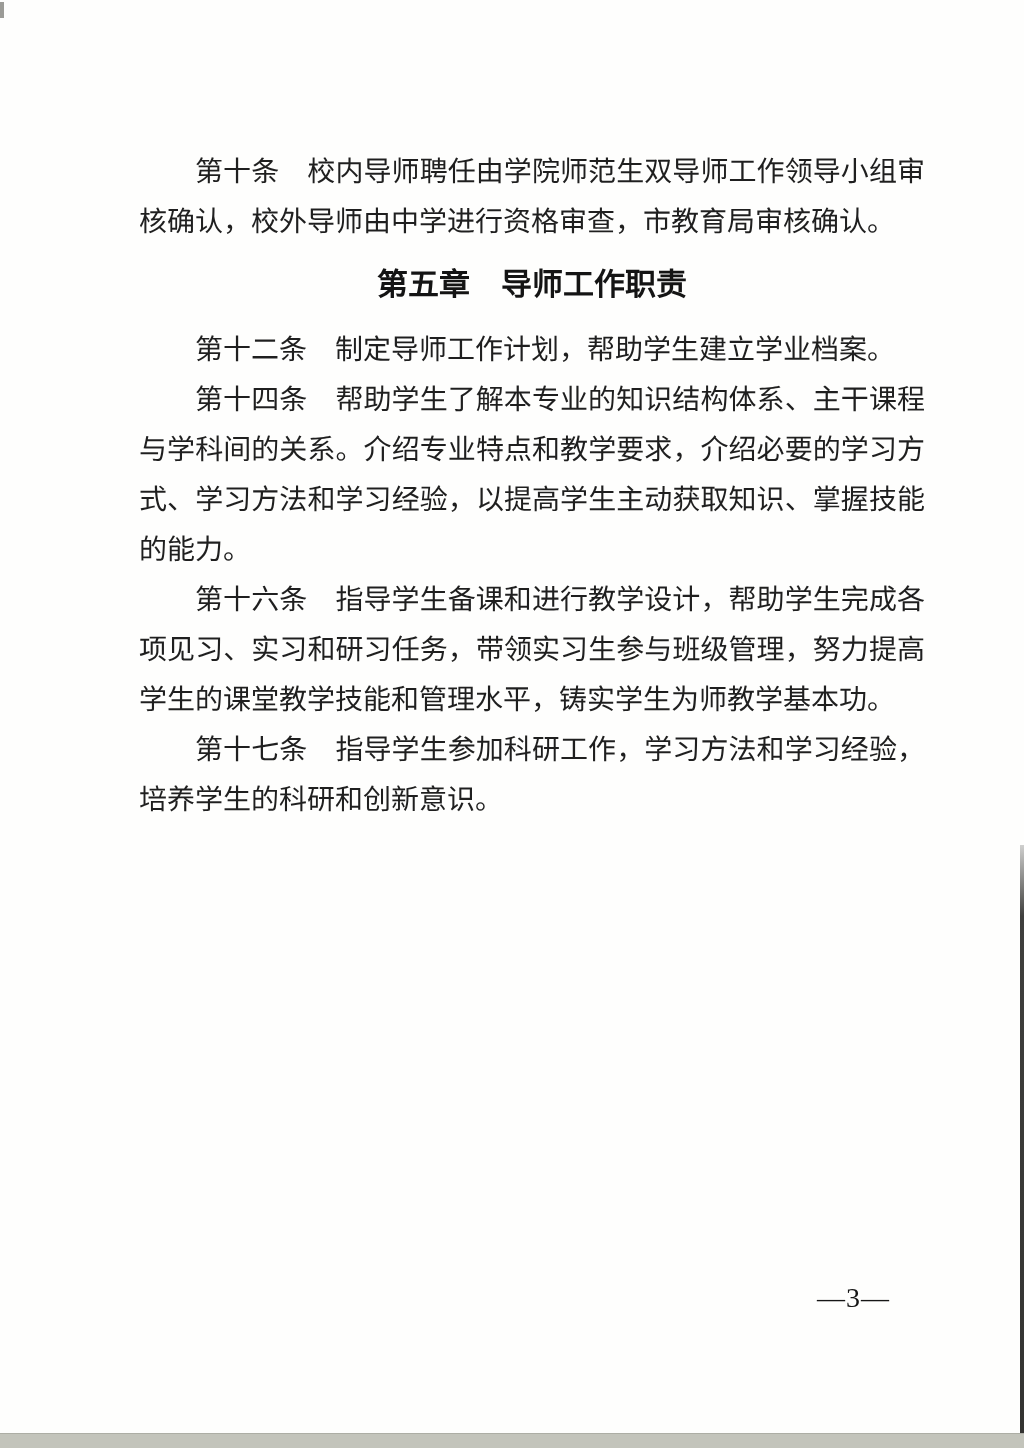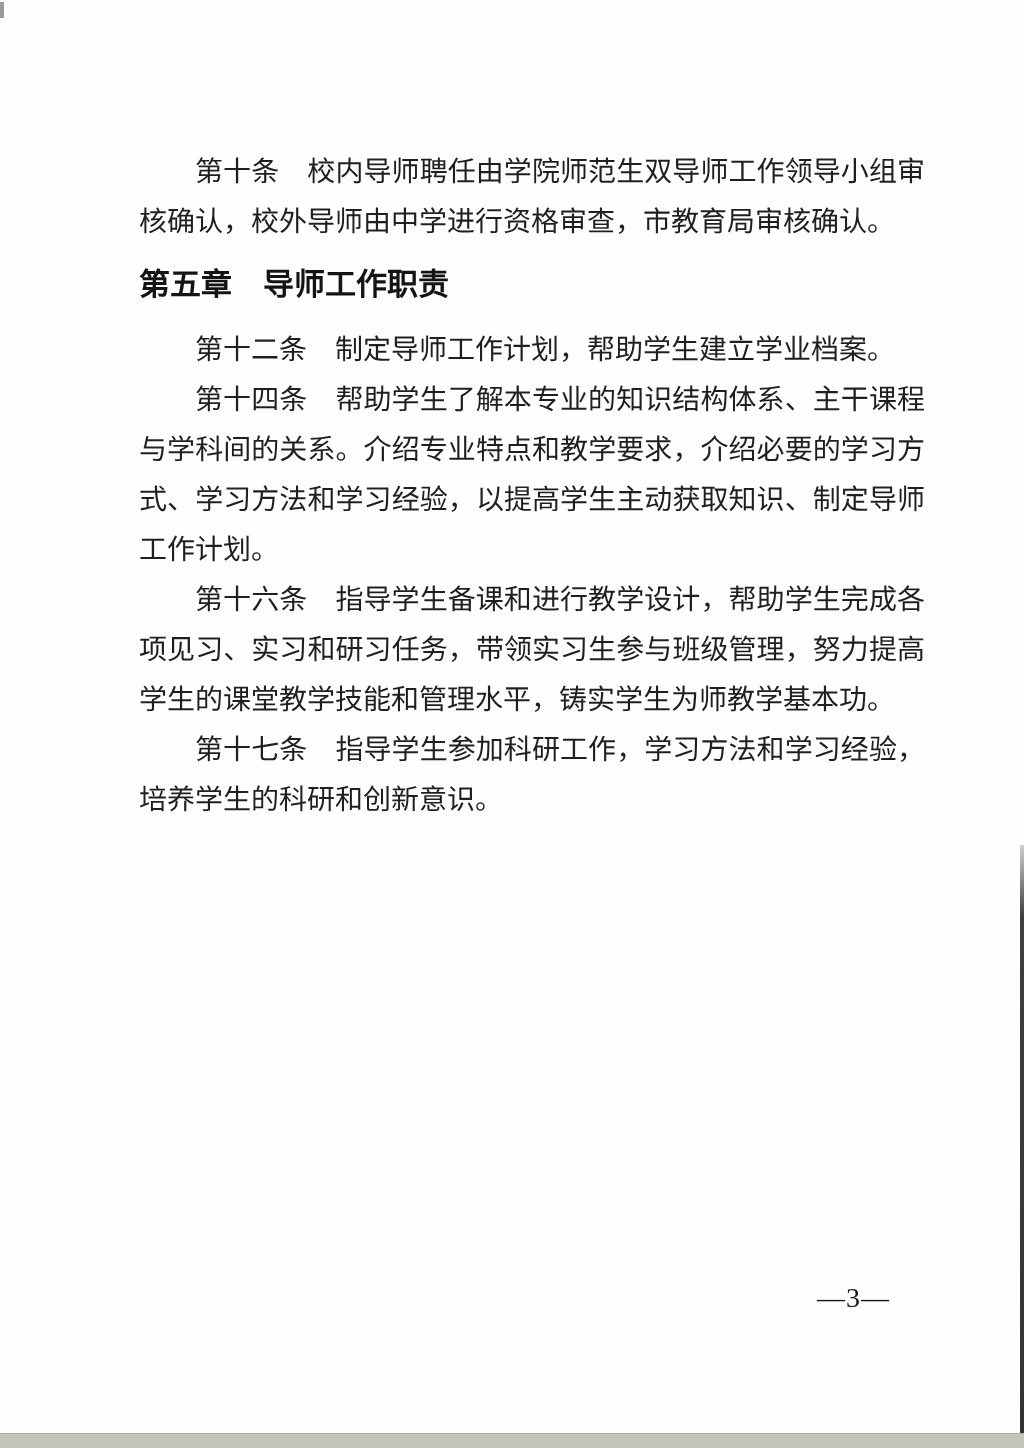--- a/index.html
+++ b/index.html
@@ -31,20 +31,21 @@
     text-align: justify;
     text-indent: 2em;
     letter-spacing: 0;
     word-break: break-all;
   }
   .chapter {
     margin: 12px 0 14px 0;
     font-size: 31px;
     line-height: 52px;
     font-weight: 700;
+    text-align: center;
     text-indent: 0;
     color: #141414;
     font-family: "Liberation Sans", "DejaVu Sans", sans-serif;
   }
   .page-number {
     position: absolute;
     top: 1281px;
     right: 134px;
     font-size: 28px;
     line-height: 34px;
@@ -80,21 +81,21 @@
 </style>
 </head>
 <body>
 
 <div class="page">
 
   <main class="content">
     <p class="para">第十条　校内导师聘任由学院师范生双导师工作领导小组审核确认，校外导师由中学进行资格审查，市教育局审核确认。</p>
     <h2 class="chapter">第五章　导师工作职责</h2>
     <p class="para">第十二条　制定导师工作计划，帮助学生建立学业档案。</p>
-    <p class="para">第十四条　帮助学生了解本专业的知识结构体系、主干课程与学科间的关系。介绍专业特点和教学要求，介绍必要的学习方式、学习方法和学习经验，以提高学生主动获取知识、制定导师工作计划。</p>
+    <p class="para">第十四条　帮助学生了解本专业的知识结构体系、主干课程与学科间的关系。介绍专业特点和教学要求，介绍必要的学习方式、学习方法和学习经验，以提高学生主动获取知识、掌握技能的能力。</p>
     <p class="para">第十六条　指导学生备课和进行教学设计，帮助学生完成各项见习、实习和研习任务，带领实习生参与班级管理，努力提高学生的课堂教学技能和管理水平，铸实学生为师教学基本功。</p>
     <p class="para">第十七条　指导学生参加科研工作，学习方法和学习经验，培养学生的科研和创新意识。</p>
   </main>
 
   <div class="page-number">—3—</div>
 
   <div class="artifact-right-edge"></div>
   <div class="artifact-bottom-band"></div>
   <div class="artifact-top-left"></div>
 

